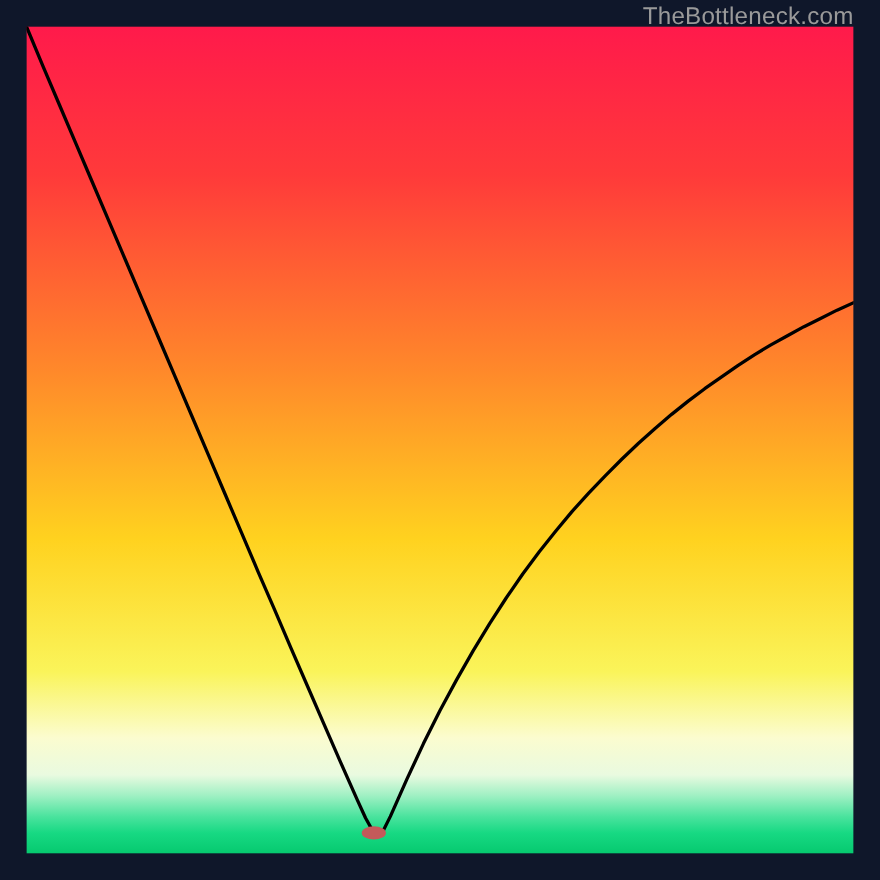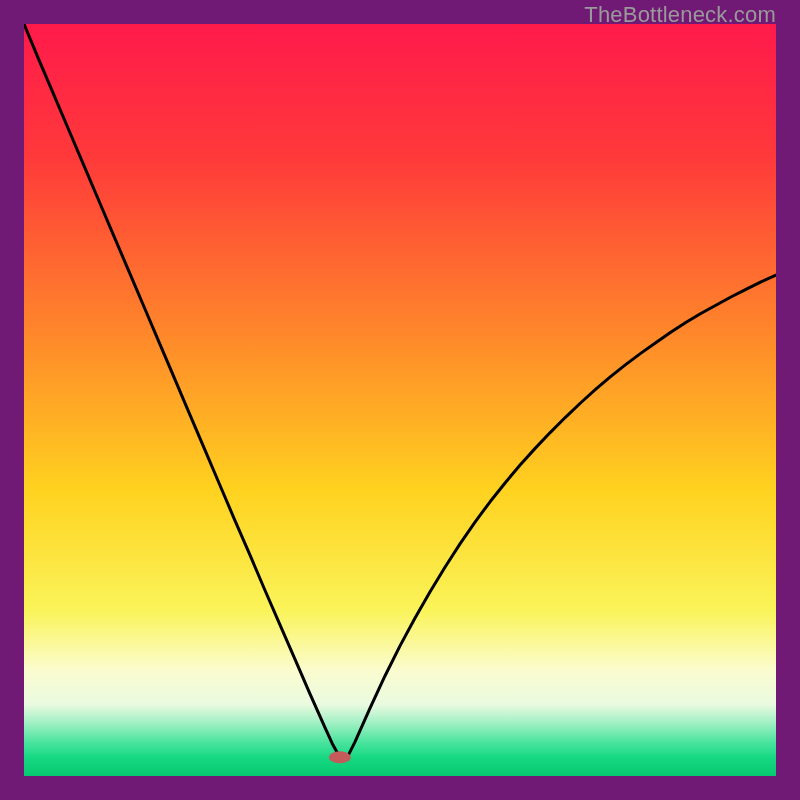--- a/index.html
+++ b/index.html
@@ -7,21 +7,21 @@
     padding: 0;
     width: 800px;
     height: 800px;
     overflow: hidden;
     background: #000;
     font-family: Arial, Helvetica, sans-serif;
   }
   .outer {
     width: 800px;
     height: 800px;
-    background: #701a75;
+    background: #0f172a;
     position: relative;
   }
   .plot {
     position: absolute;
     left: 24px;
     top: 24px;
     width: 752px;
     height: 752px;
   }
   .watermark {

